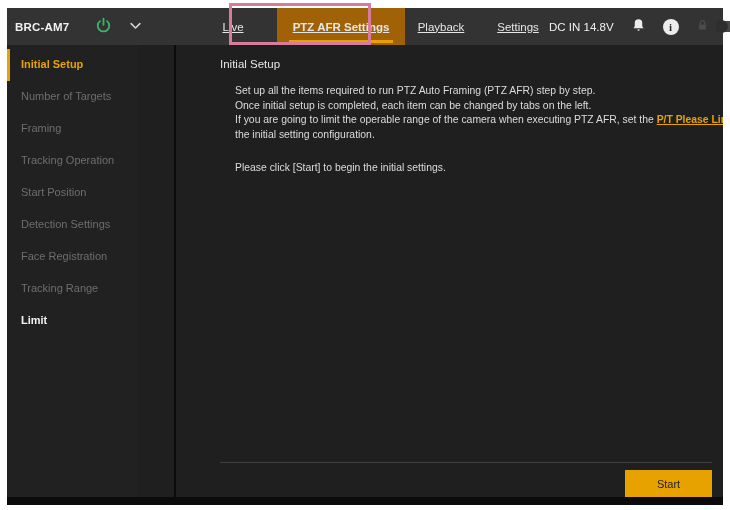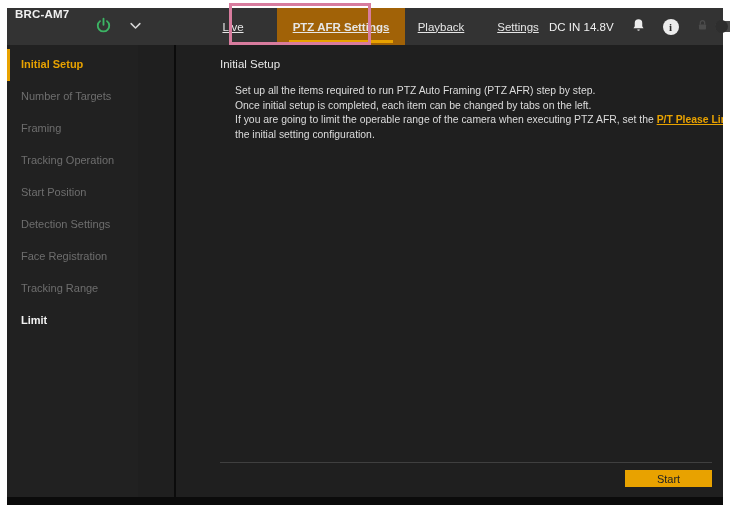--- a/index.html
+++ b/index.html
@@ -10,21 +10,21 @@
   }
   .ui {
     position:absolute; left:7px; top:8px; width:716px; height:497px;
     display:flex; flex-direction:column; background:#1f1f1f;
   }
   
   .topbar {
     flex:0 0 37px; background:#333333; display:flex; align-items:stretch;
     color:#ededed; font-size:11.5px;
   }
-  .device-group { display:flex; padding-left:8px; }
+  .device-group { display:flex; align-items:center; padding-left:8px; }
   .device-name { font-weight:600; letter-spacing:.2px; color:#f0f0f0; width:64px; }
   .power-btn { margin-left:16px; display:flex; align-items:center; cursor:pointer; }
   .chevron-btn { margin-left:16px; display:flex; align-items:center; cursor:pointer; }
   .tabs { display:flex; align-items:stretch; }
   .tab {
     display:flex; align-items:center; justify-content:center;
     position:relative; cursor:pointer; color:#e6e6e6;text-decoration:underline;
   }
   .tab-live { width:64px; margin-left:58px; }
   .tab-ptz { width:128px; margin-left:12px; background:#a16207; font-weight:600; }
@@ -76,21 +76,21 @@
   .para .line { min-height:14.5px; }
   .link { color:#e8a200; text-decoration:underline; font-weight:600; cursor:pointer; }
   .instruction {
     margin-left:15px; margin-top:19px; font-size:10.4px; color:#dcdcdc;
     line-height:14.5px; white-space:nowrap;
   }
   .footer { flex:0 0 35px; }
   .footer-divider { height:1px; background:#3f3f3f; margin:0 11px 0 8px; }
   .button-row { display:flex; justify-content:flex-end; padding:7px 11px 0 0; }
   .start-btn {
-    width:87px; height:17px; background:#e8a200; border:none; color:#222222;
+    width:87px; height:27px; background:#e8a200; border:none; color:#222222;
     font-size:11px; font-family:"Liberation Sans", sans-serif;
     display:flex; align-items:center; justify-content:center; cursor:pointer;
   }
   .bottom-strip { flex:0 0 8px; background:#0b0b0b; }
 </style>
 </head>
 <body>
 
 <div class="ui">
 
@@ -192,20 +192,21 @@
 
     <div class="main">
       <div class="main-body">
         <div class="main-title">Initial Setup</div>
         <div class="para">
           <div class="line">Set up all the items required to run PTZ Auto Framing (PTZ AFR) step by step.</div>
           <div class="line">Once initial setup is completed, each item can be changed by tabs on the left.</div>
           <div class="line"><span>If you are going to limit the operable range of the camera when executing PTZ AFR, set the </span><span class="link">P/T Please Limit</span><span> before starting</span></div>
           <div class="line">the initial setting configuration.</div>
         </div>
+        <div class="instruction">Please click [Start] to begin the initial settings.</div>
       </div>
       <div class="footer">
         <div class="footer-divider"></div>
         <div class="button-row">
           <button class="start-btn">Start</button>
         </div>
       </div>
     </div>
   </div>
 

